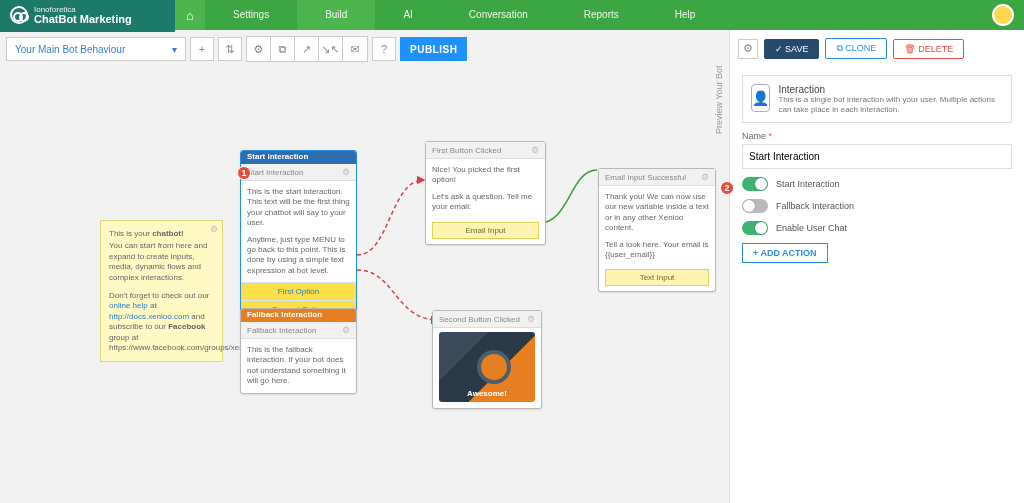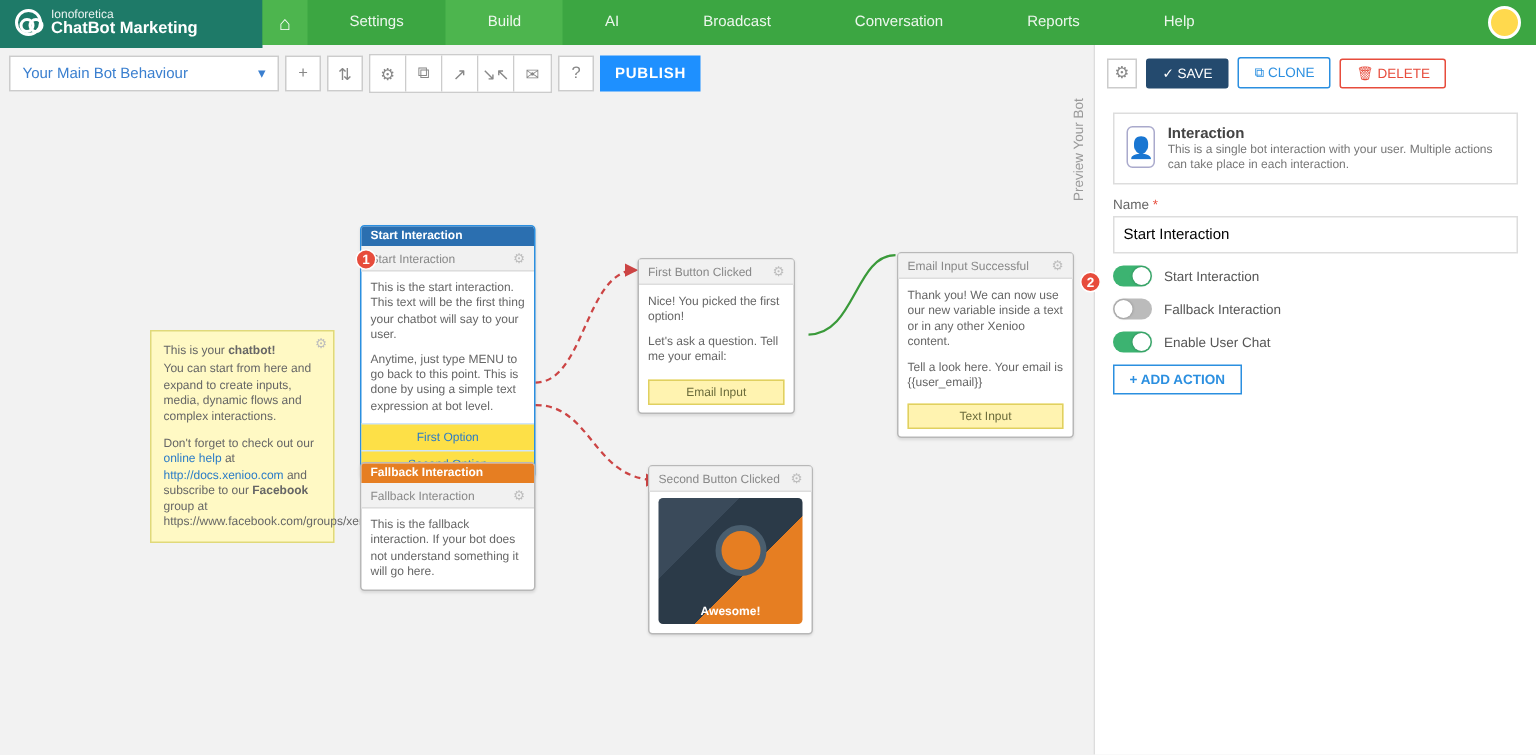--- a/index.html
+++ b/index.html
@@ -33,35 +33,35 @@
 .node.focus{border:1px solid #2b8fe0}
 .node .header-bar{height:13px;font-size:8px;color:#fff;padding:1px 6px;font-weight:600;border-radius:2px 2px 0 0}
 .hb-blue{background:#2b6fb0}
 .hb-orange{background:#e67e22}
 .node .sub-header{background:#f1f1f1;border-bottom:1px solid #ddd;padding:3px 6px;display:flex;justify-content:space-between;align-items:center;color:#888}
 .node .body{padding:6px;color:#666;line-height:1.3}
 .node .yellow-row{background:#fff3b0;border:1px solid #e0d060;margin:3px 6px 5px;padding:3px 6px;text-align:center;color:#6b6b3b}
 .node .blue-row{background:#fde047;border-top:1px solid #cfe5fb;padding:4px 6px;text-align:center;color:#2b7cc7}
 .gear-ico{color:#bdbdbd;font-size:9px}
 .red-badge{position:absolute;width:14px;height:14px;border-radius:50%;background:#e74c3c;color:#fff;font-size:9px;font-weight:700;display:flex;align-items:center;justify-content:center;border:1px solid #fff}
-.img-box{margin:4px 6px 6px;height:84px;background:linear-gradient(135deg,#3a4a5a 30%,#2b3a48 30%,#2b3a48 60%,#e67e22 60%);border-radius:3px;position:relative;display:flex;align-items:flex-end;justify-content:center;overflow:hidden}
+.img-box{margin:4px 6px 6px;height:70px;background:linear-gradient(135deg,#3a4a5a 30%,#2b3a48 30%,#2b3a48 60%,#e67e22 60%);border-radius:3px;position:relative;display:flex;align-items:flex-end;justify-content:center;overflow:hidden}
 .img-box .head{position:absolute;width:34px;height:34px;background:#e67e22;border-radius:50%;top:18px;left:38px;border:4px solid #4a5e6e}
 .img-box .caption{color:#fff;font-size:8px;font-weight:700;margin-bottom:4px;z-index:1}
 .preview-tab{position:absolute;right:295px;top:40px;width:20px;height:120px;writing-mode:vertical-rl;transform:rotate(180deg);font-size:9px;color:#999;display:flex;align-items:center;justify-content:center;background:#f2f2f2}
 .sidepanel{position:absolute;right:0;top:30px;width:295px;bottom:0;background:#fff;border-left:1px solid #ddd}
 .sp-top{display:flex;gap:6px;padding:8px;align-items:center}
 .sp-btn{font-size:9px;padding:4px 10px;border-radius:2px;border:1px solid;cursor:pointer;background:#fff}
 .save-btn{background:#244a6e;color:#fff;border-color:#244a6e}
 .clone-btn{color:#2b8fe0;border-color:#2b8fe0}
 .del-btn{color:#e74c3c;border-color:#e74c3c}
 .sp-gear{width:20px;height:20px;border:1px solid #ccc;display:flex;align-items:center;justify-content:center;color:#888;font-size:11px}
 .sp-section{padding:8px 12px}
 .info-box{border:1px solid #ddd;padding:8px;display:flex;gap:8px}
 .info-ico{width:28px;height:28px;border:1px solid #aac;border-radius:4px;display:flex;align-items:center;justify-content:center;color:#6b7fa8;font-size:14px}
-.info-text .title{font-weight:700;color:#444}
+.info-text .title{font-weight:400;color:#444}
 .info-text .desc{font-size:8px;color:#777;line-height:1.2}
 .field-label{font-size:9px;color:#666;margin:8px 0 3px}
 .field-label .req{color:#e74c3c}
 .text-input{width:100%;border:1px solid #ddd;padding:6px;font-size:10px}
 .toggle-row{display:flex;align-items:center;gap:8px;margin:8px 0;font-size:9px;color:#555}
 .toggle{width:26px;height:14px;border-radius:8px;position:relative}
 .toggle::after{content:"";position:absolute;width:12px;height:12px;background:#fff;border-radius:50%;top:1px;box-shadow:0 0 2px rgba(0,0,0,.3)}
 .toggle.on{background:#3cb371}.toggle.on::after{right:1px}
 .toggle.off{background:#bbb}.toggle.off::after{left:1px}
 .add-action{border:1px solid #2b8fe0;color:#2b8fe0;background:#fff;padding:4px 10px;font-size:9px;font-weight:600}
@@ -76,21 +76,20 @@
     <div class="logo-text">
       <div class="top-line">Ionoforetica</div>
       <div class="brand">ChatBot Marketing</div>
     </div>
   </div>
   <div class="home-btn">⌂</div>
   <div class="nav">
     <div class="nav-item">Settings</div>
     <div class="nav-item active">Build</div>
     <div class="nav-item">AI</div>
-    <div class="nav-item">Broadcast</div>
     <div class="nav-item">Conversation</div>
     <div class="nav-item">Reports</div>
     <div class="nav-item">Help</div>
   </div>
   <div class="avatar"></div>
 </div>
 
 <div class="toolbar">
   <div class="bh-select">
     <span>Your Main Bot Behaviour</span>
@@ -143,21 +142,21 @@
 
   <div class="node" style="left:240px;top:248px;width:117px">
     <div class="header-bar hb-orange">Fallback Interaction</div>
     <div class="sub-header">
         <span>Fallback Interaction</span>
         <span class="gear-ico">⚙</span>
       </div>
     <div class="body">This is the fallback interaction. If your bot does not understand something it will go here.</div>
   </div>
 
-  <div class="node" style="left:425px;top:112px;width:105px">
+  <div class="node" style="left:425px;top:81px;width:121px">
     <div class="sub-header">
         <span>First Button Clicked</span>
         <span class="gear-ico">⚙</span>
       </div>
     <div class="body">Nice! You picked the first option!</div>
     <div class="body" style="padding-top:0">Let's ask a question. Tell me your email:</div>
     <div class="yellow-row">Email Input</div>
   </div>
 
   <div class="node" style="left:598px;top:108px;width:118px">

